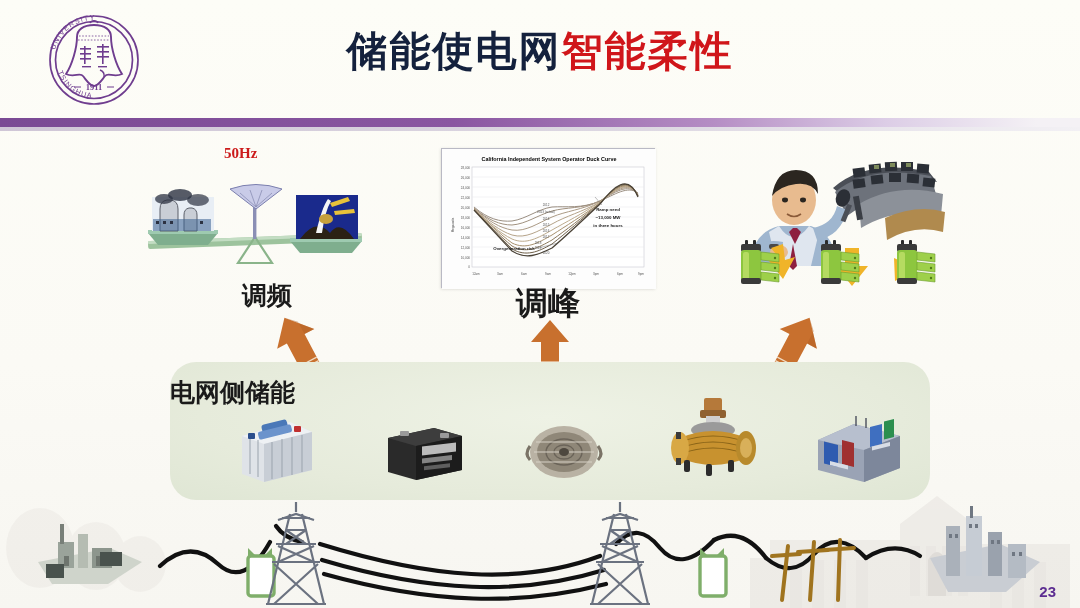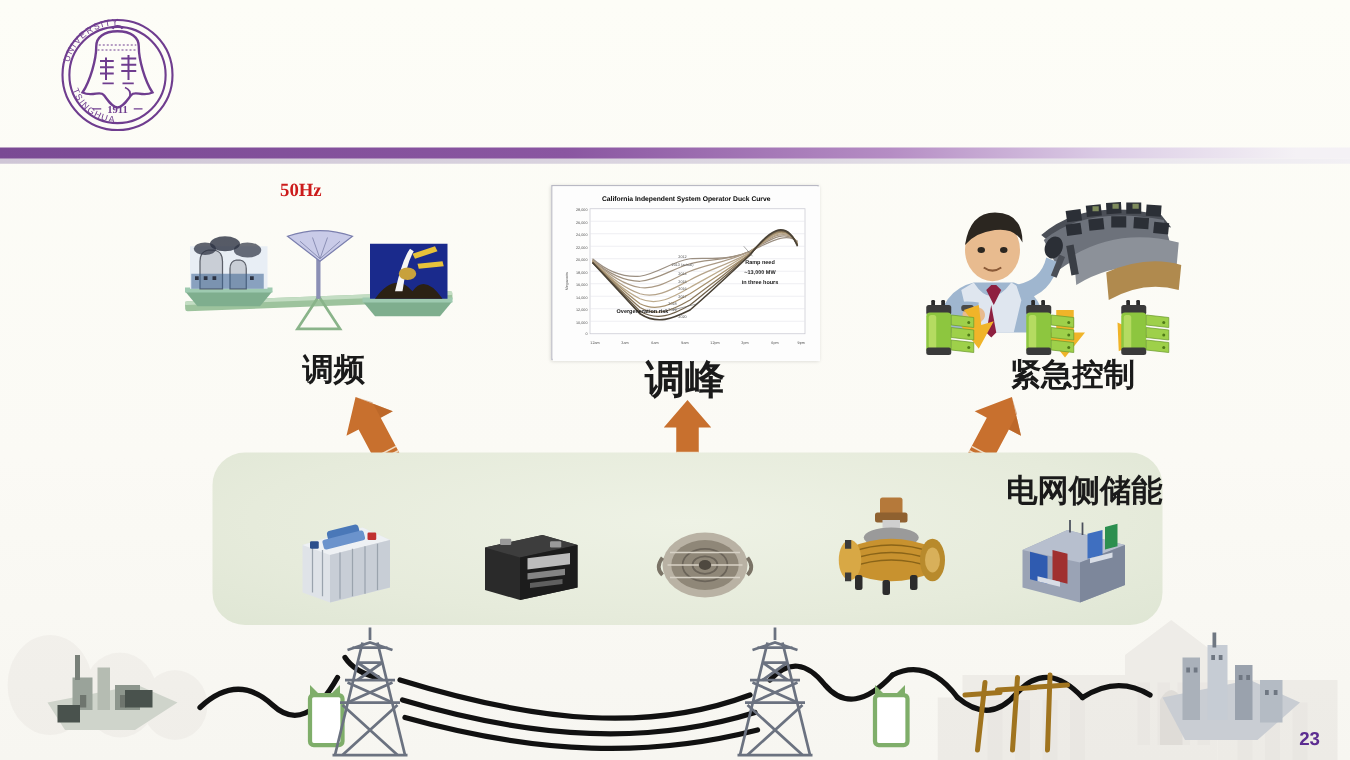--- a/index.html
+++ b/index.html
@@ -68,21 +68,21 @@
   
   .arrow { position:absolute; }
 
   
   .greenbox {
     position:absolute; left:170px; top:362px; width:760px; height:138px;
     border-radius:26px;
     background:radial-gradient(ellipse at 50% 40%, #eef2e5 0%, #e6ebdb 65%, #dfe6d4 100%);
   }
   .greenbox-title {
-    position:absolute; left:0; right:0; top:14px; text-align:right;
+    position:absolute; left:0; right:0; top:14px; text-align:left;
     font-family:"DejaVu Sans", sans-serif; font-size:25px; font-weight:bold; color:#1a1a1a;
   }
 
   
   .grid-row { position:absolute; left:0; top:500px; width:1080px; height:108px; }
 
   
   .pageno {
     position:absolute; right:24px; bottom:8px;
     font-family:"Liberation Sans", sans-serif;
@@ -172,20 +172,23 @@
       <path id="arcBot" d="M18 52 a38 38 0 0 0 76 0"></path>
     </defs>
     <text font-family="Liberation Sans, sans-serif" font-size="7.2" fill="#6f3d8f" letter-spacing="1.1">
       <textPath href="#arcTop" startOffset="8%">UNIVERSITY</textPath>
     </text>
     <text font-family="Liberation Sans, sans-serif" font-size="7.2" fill="#6f3d8f" letter-spacing="1.1">
       <textPath href="#arcBot" startOffset="10%">TSINGHUA</textPath>
     </text>
   </svg>
 
+  <div class="title">
+    <span class="t-dark">储能使电网</span><span class="t-red">智能柔性</span>
+  </div>
   <div class="divider"></div>
   <div class="divider-sh"></div>
 
   <div class="hz">50Hz</div>
 
   <svg class="scale" viewBox="0 0 230 95">
 
     <g>
       <rect x="8" y="62" width="214" height="8" rx="2" fill="#9dc39d" transform="rotate(-2.2 115 66)"></rect>
       <rect x="8" y="62" width="214" height="3" rx="1" fill="#c3ddc3" transform="rotate(-2.2 115 66)"></rect>
@@ -420,21 +423,20 @@
         <path d="M22 38 l18 2 l0 8 l-18 -2 Z"></path>
       </g>
       <g fill="#4f7a18">
           <circle cx="36" cy="24" r="1.2"></circle>
           <circle cx="36" cy="34" r="1.2"></circle>
           <circle cx="36" cy="44" r="1.2"></circle>
         </g>
     </g>
   </svg>
 
-  <div class="cn-label" style="left:808px; top:283px; font-size:25px;">紧急控制</div>
 
   <svg class="arrow" style="left:268px; top:312px; width:62px; height:66px;" viewBox="0 0 62 66">
     <g transform="rotate(-28 31 33)">
       <path d="M31 2 L52 26 L41 26 L41 60 L21 60 L21 26 L10 26 Z" fill="#c8702e"></path>
       <path d="M31 2 L52 26 L41 26 L41 12 Z" fill="#b05f24" opacity=".45"></path>
       <g stroke="#f0dcc4" stroke-width="1.3">
           <line x1="21" y1="52" x2="41" y2="52"></line>
           <line x1="21" y1="56" x2="41" y2="56"></line>
         </g>
     </g>

